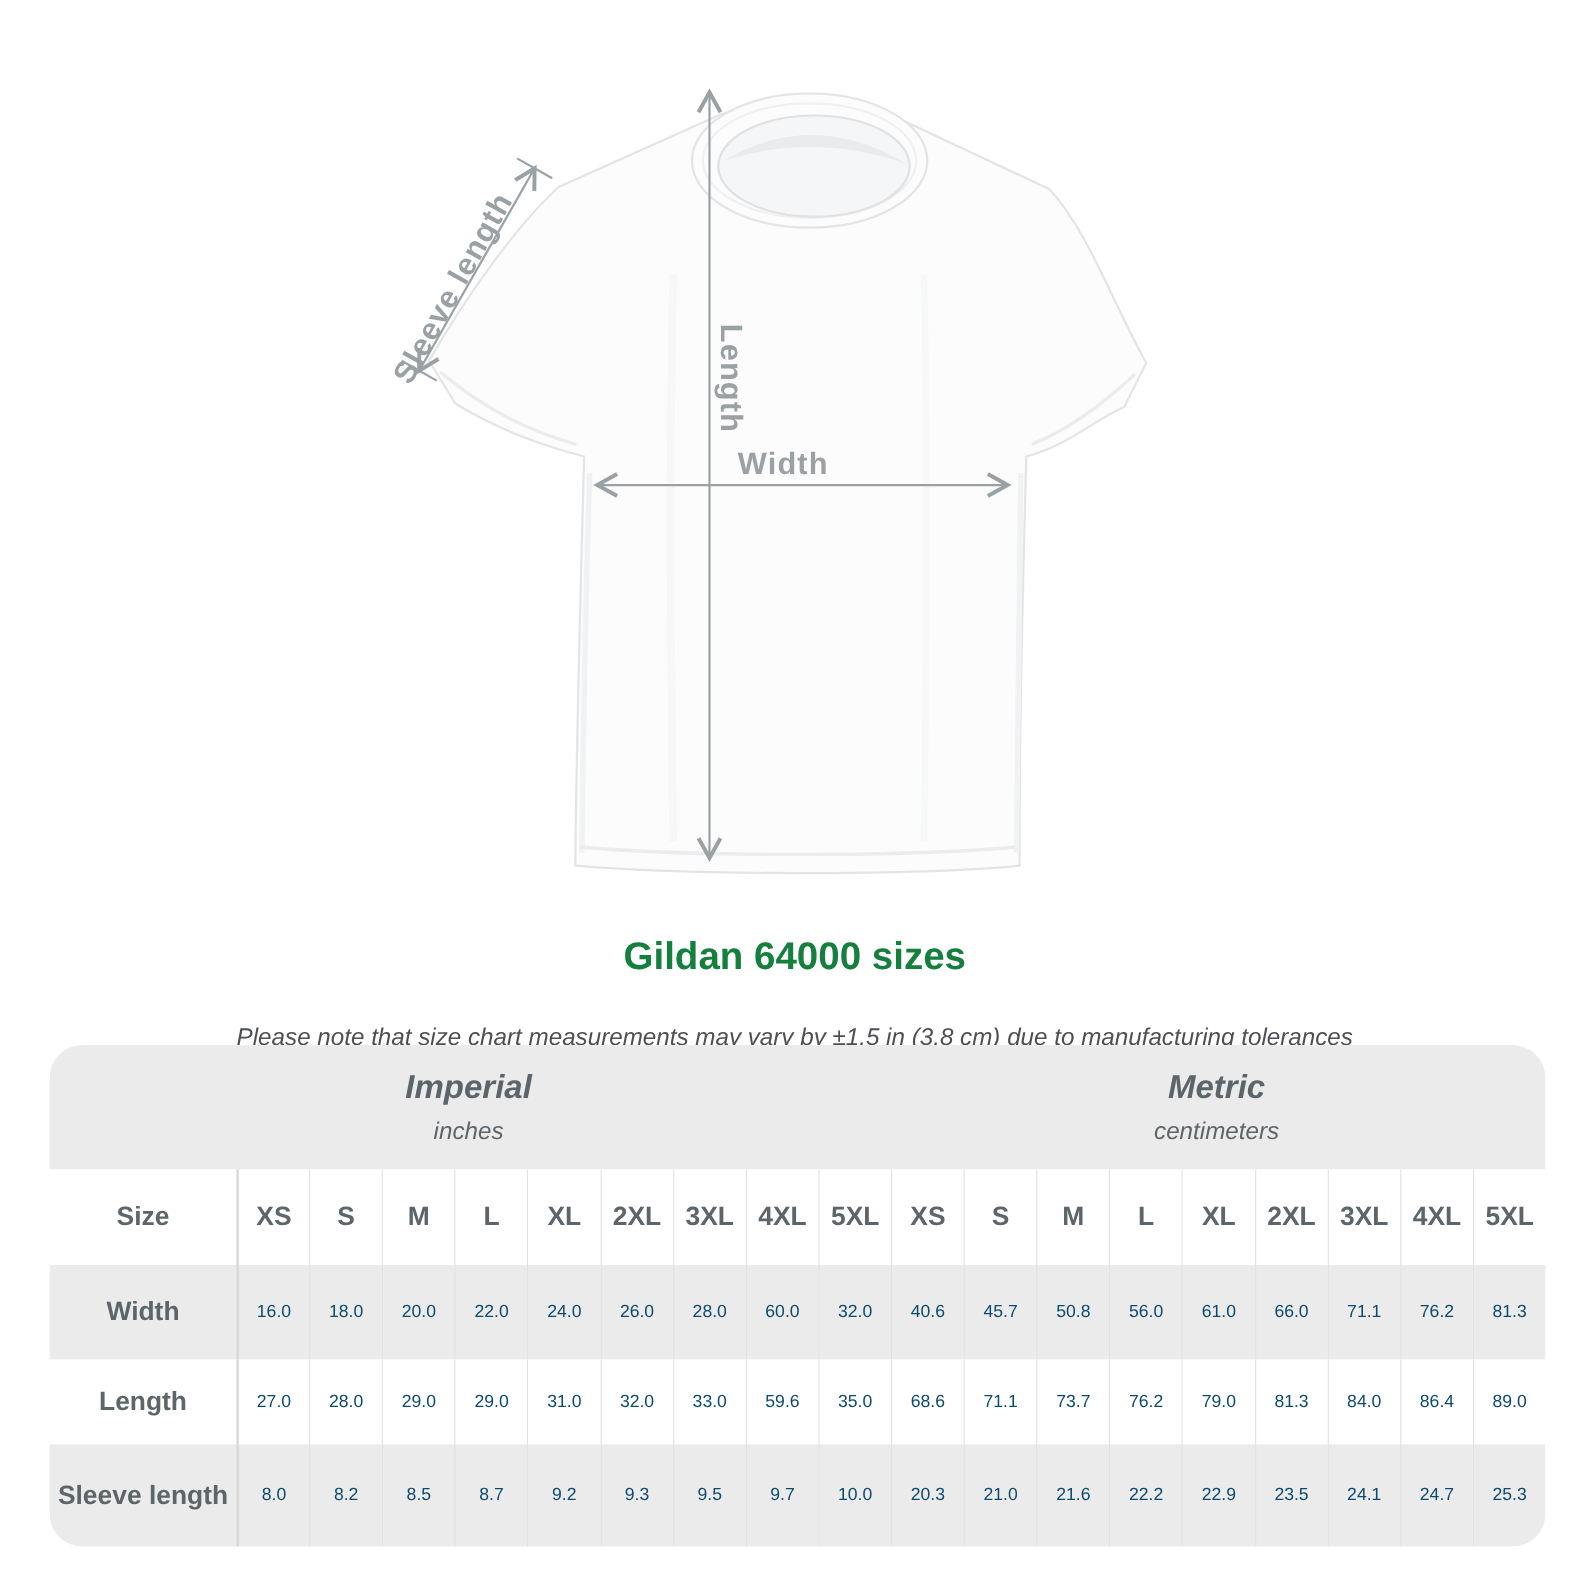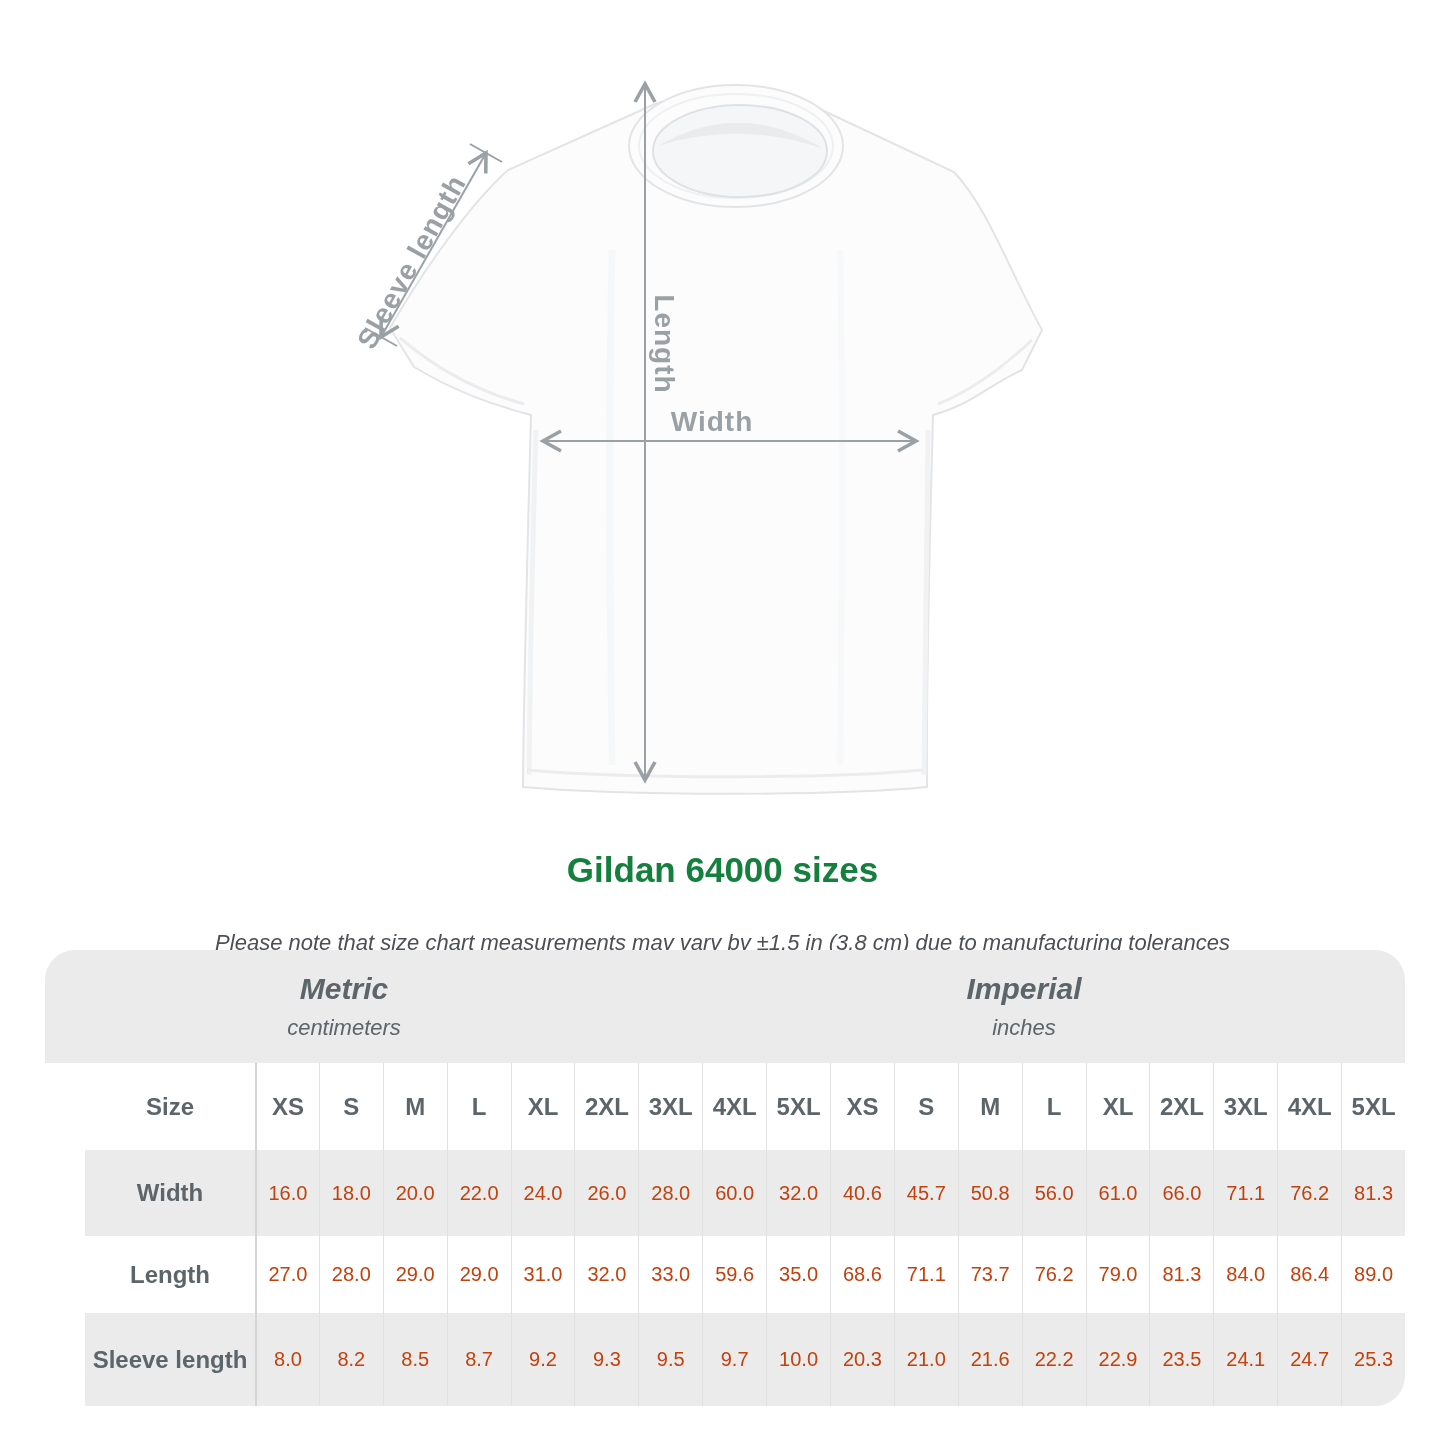--- a/index.html
+++ b/index.html
@@ -55,29 +55,28 @@
   .band-title{
     font-size:30px;font-weight:700;font-style:italic;color:#5b656a;
   }
   .band-unit{
     font-size:22px;font-style:italic;color:#5b656a;
   }
   .size-grid{
     display:grid;
     grid-template-columns:170px repeat(18,1fr);
     grid-template-rows:87px 86px 77px 93px;
-    margin-left:40px;
   }
   .sg-cell{
     display:flex;align-items:center;justify-content:center;
     background:#ffffff;
   }
   .sg-cell.gray{background:#ebebeb;}
   .sg-cell.head{font-size:24px;font-weight:700;color:#5b656a;}
-  .sg-cell.val{font-size:20px;color:#c2410c;}
+  .sg-cell.val{font-size:16px;color:#0c4a6e;}
   .sg-cell.bL{border-left:1px solid #e1e1e1;}
   .sg-cell.bL2{border-left:2px solid #d5d5d5;}
 </style>
 </head>
 <body>
 
 <div class="page">
 
   <svg class="shirt-svg" width="1445" height="835" viewBox="0 0 1445 835">
     <defs>
@@ -127,27 +126,27 @@
 
   <div class="measure-label rot-sleeve" style="left:412px;top:262px;">Sleeve length</div>
   <div class="measure-label rot-length" style="left:664px;top:344px;">Length</div>
   <div class="measure-label" style="left:712px;top:422px;">Width</div>
 
   <div class="page-title">Gildan 64000 sizes</div>
   <div class="page-subtitle">Please note that size chart measurements may vary by ±1.5 in (3.8 cm) due to manufacturing tolerances</div>
 
   <div class="size-table">
     <div class="band">
+      <div class="band-half imperial">
+        <div class="band-title">Imperial</div>
+        <div class="band-unit">inches</div>
+      </div>
       <div class="band-half metric">
         <div class="band-title">Metric</div>
         <div class="band-unit">centimeters</div>
-      </div>
-      <div class="band-half imperial">
-        <div class="band-title">Imperial</div>
-        <div class="band-unit">inches</div>
       </div>
     </div>
     <div class="size-grid">
         <div class="sg-cell head">Size</div>
         <div class="sg-cell head bL2">XS</div>
         <div class="sg-cell head bL">S</div>
         <div class="sg-cell head bL">M</div>
         <div class="sg-cell head bL">L</div>
         <div class="sg-cell head bL">XL</div>
         <div class="sg-cell head bL">2XL</div>

